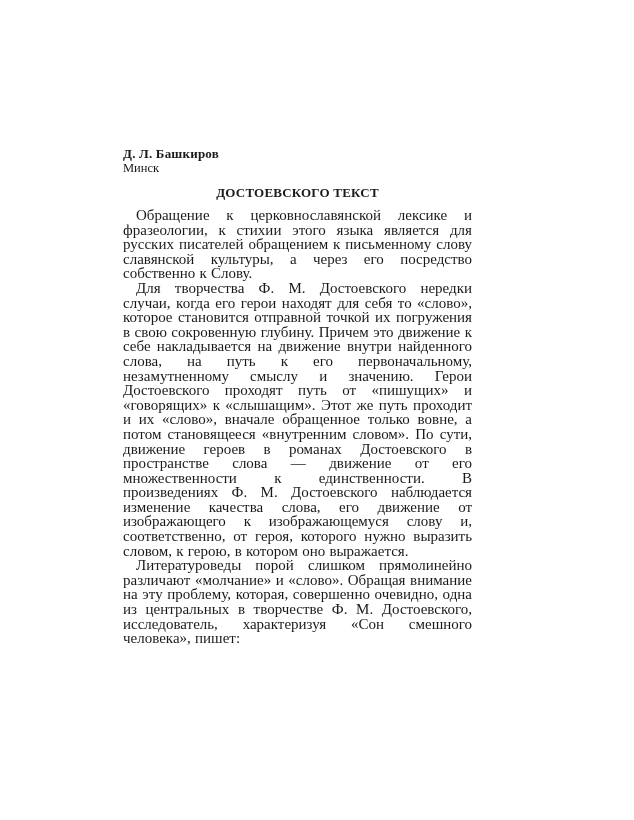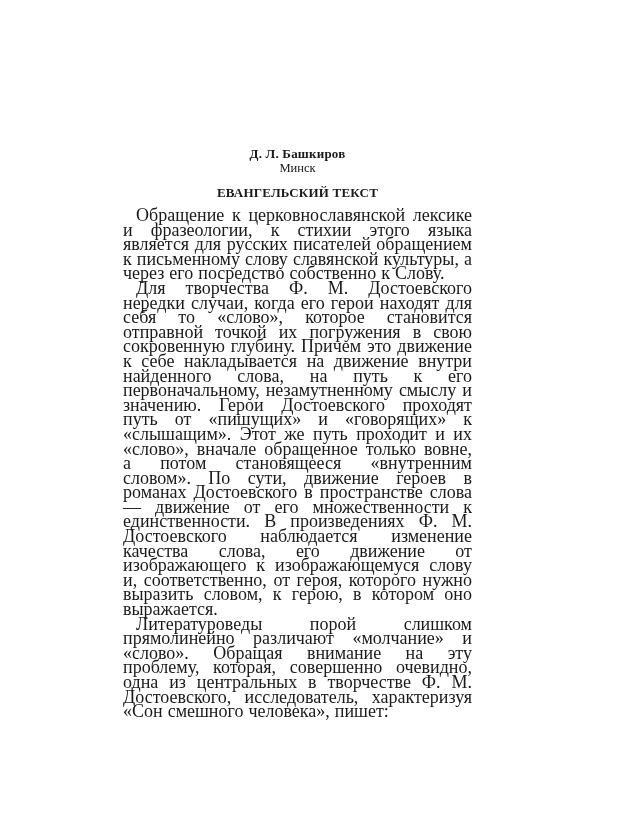--- a/index.html
+++ b/index.html
@@ -16,21 +16,21 @@
     font-family: "Liberation Serif", "DejaVu Serif", serif;
     color: #1a1a1a;
   }
   .content {
     position: absolute;
     left: 123px;
     top: 146px;
     width: 349px;
   }
   .author-block {
-    text-align: center;
+    text-align: left;
   }
   .author-name {
     font-weight: bold;
     font-size: 13px;
     line-height: 15px;
     letter-spacing: 0.2px;
   }
   .author-city {
     font-size: 12.5px;
     line-height: 15px;
@@ -41,40 +41,40 @@
     font-weight: bold;
     font-size: 13px;
     line-height: 16px;
     letter-spacing: 0.2px;
   }
   .body-text {
     margin-top: 7px;
   }
   .body-text p {
     margin: 0;
-    font-size: 18px;
+    font-size: 15px;
     line-height: 14.6px;
     text-align: justify;
     text-indent: 13px;
     word-spacing: 0.5px;
   }
 </style>
 </head>
 <body>
 
 <div class="page">
   <div class="content">
 
     <div class="author-block">
       <div class="author-name">Д. Л. Башкиров</div>
       <div class="author-city">Минск</div>
     </div>
 
     <div class="title-block">
-      <div>ЕВАНГЕЛЬСКИЙ ТЕКСТ</div>
+      <div>ДОСТОЕВСКОГО ТЕКСТ</div>
     </div>
 
     <div class="body-text">
       <p>Обращение к церковнославянской лексике и фразеологии, к стихии этого языка является для русских писателей обращением к письменному слову славянской культуры, а через его посредство собственно к Слову.</p>
       <p>Для творчества Ф. М. Достоевского нередки случаи, когда его герои находят для себя то «слово», которое становится отправной точкой их погружения в свою сокровенную глубину. Причем это движение к себе накладывается на движение внутри найденного слова, на путь к его первоначальному, незамутненному смыслу и значению. Герои Достоевского проходят путь от «пишущих» и «говорящих» к «слышащим». Этот же путь проходит и их «слово», вначале обращенное только вовне, а потом становящееся «внутренним словом». По сути, движение героев в романах Достоевского в пространстве слова — движение от его множественности к единственности. В произведениях Ф. М. Достоевского наблюдается изменение качества слова, его движение от изображающего к изображающемуся слову и, соответственно, от героя, которого нужно выразить словом, к герою, в котором оно выражается.</p>
       <p>Литературоведы порой слишком прямолинейно различают «молчание» и «слово». Обращая внимание на эту проблему, которая, совершенно очевидно, одна из центральных в творчестве Ф. М. Достоевского, исследователь, характеризуя «Сон смешного человека», пишет:</p>
     </div>
 
   </div>
 </div>

